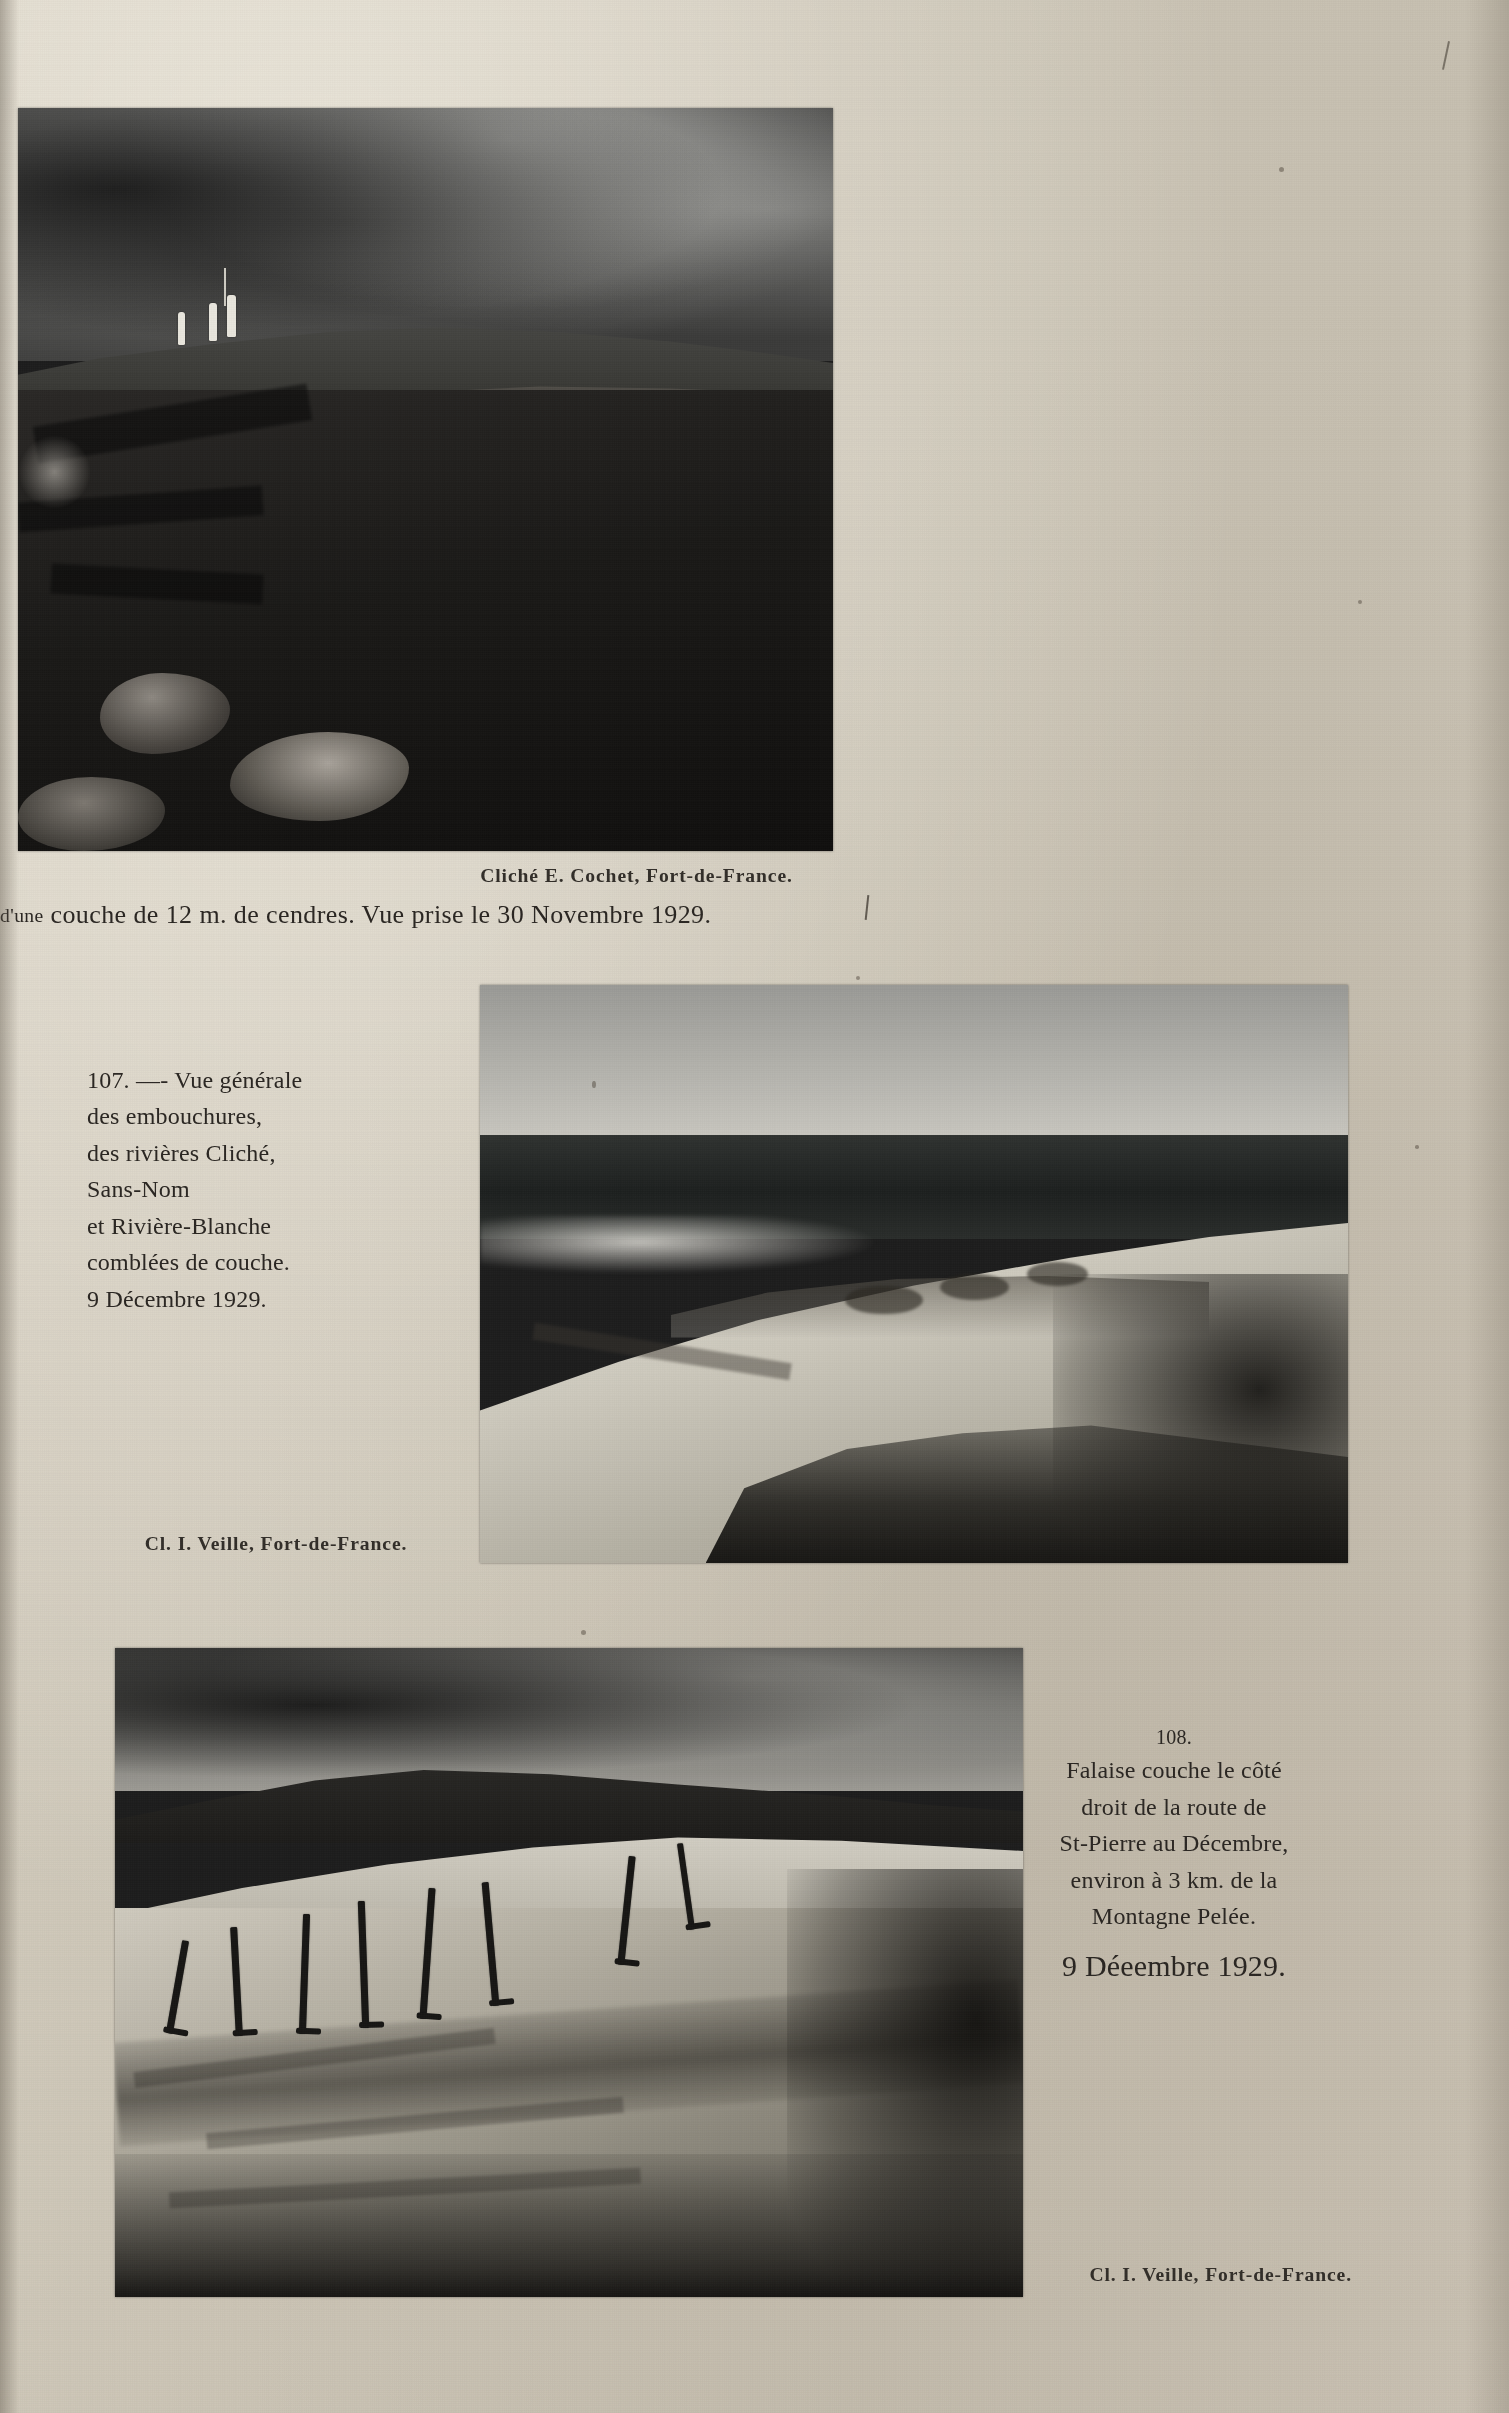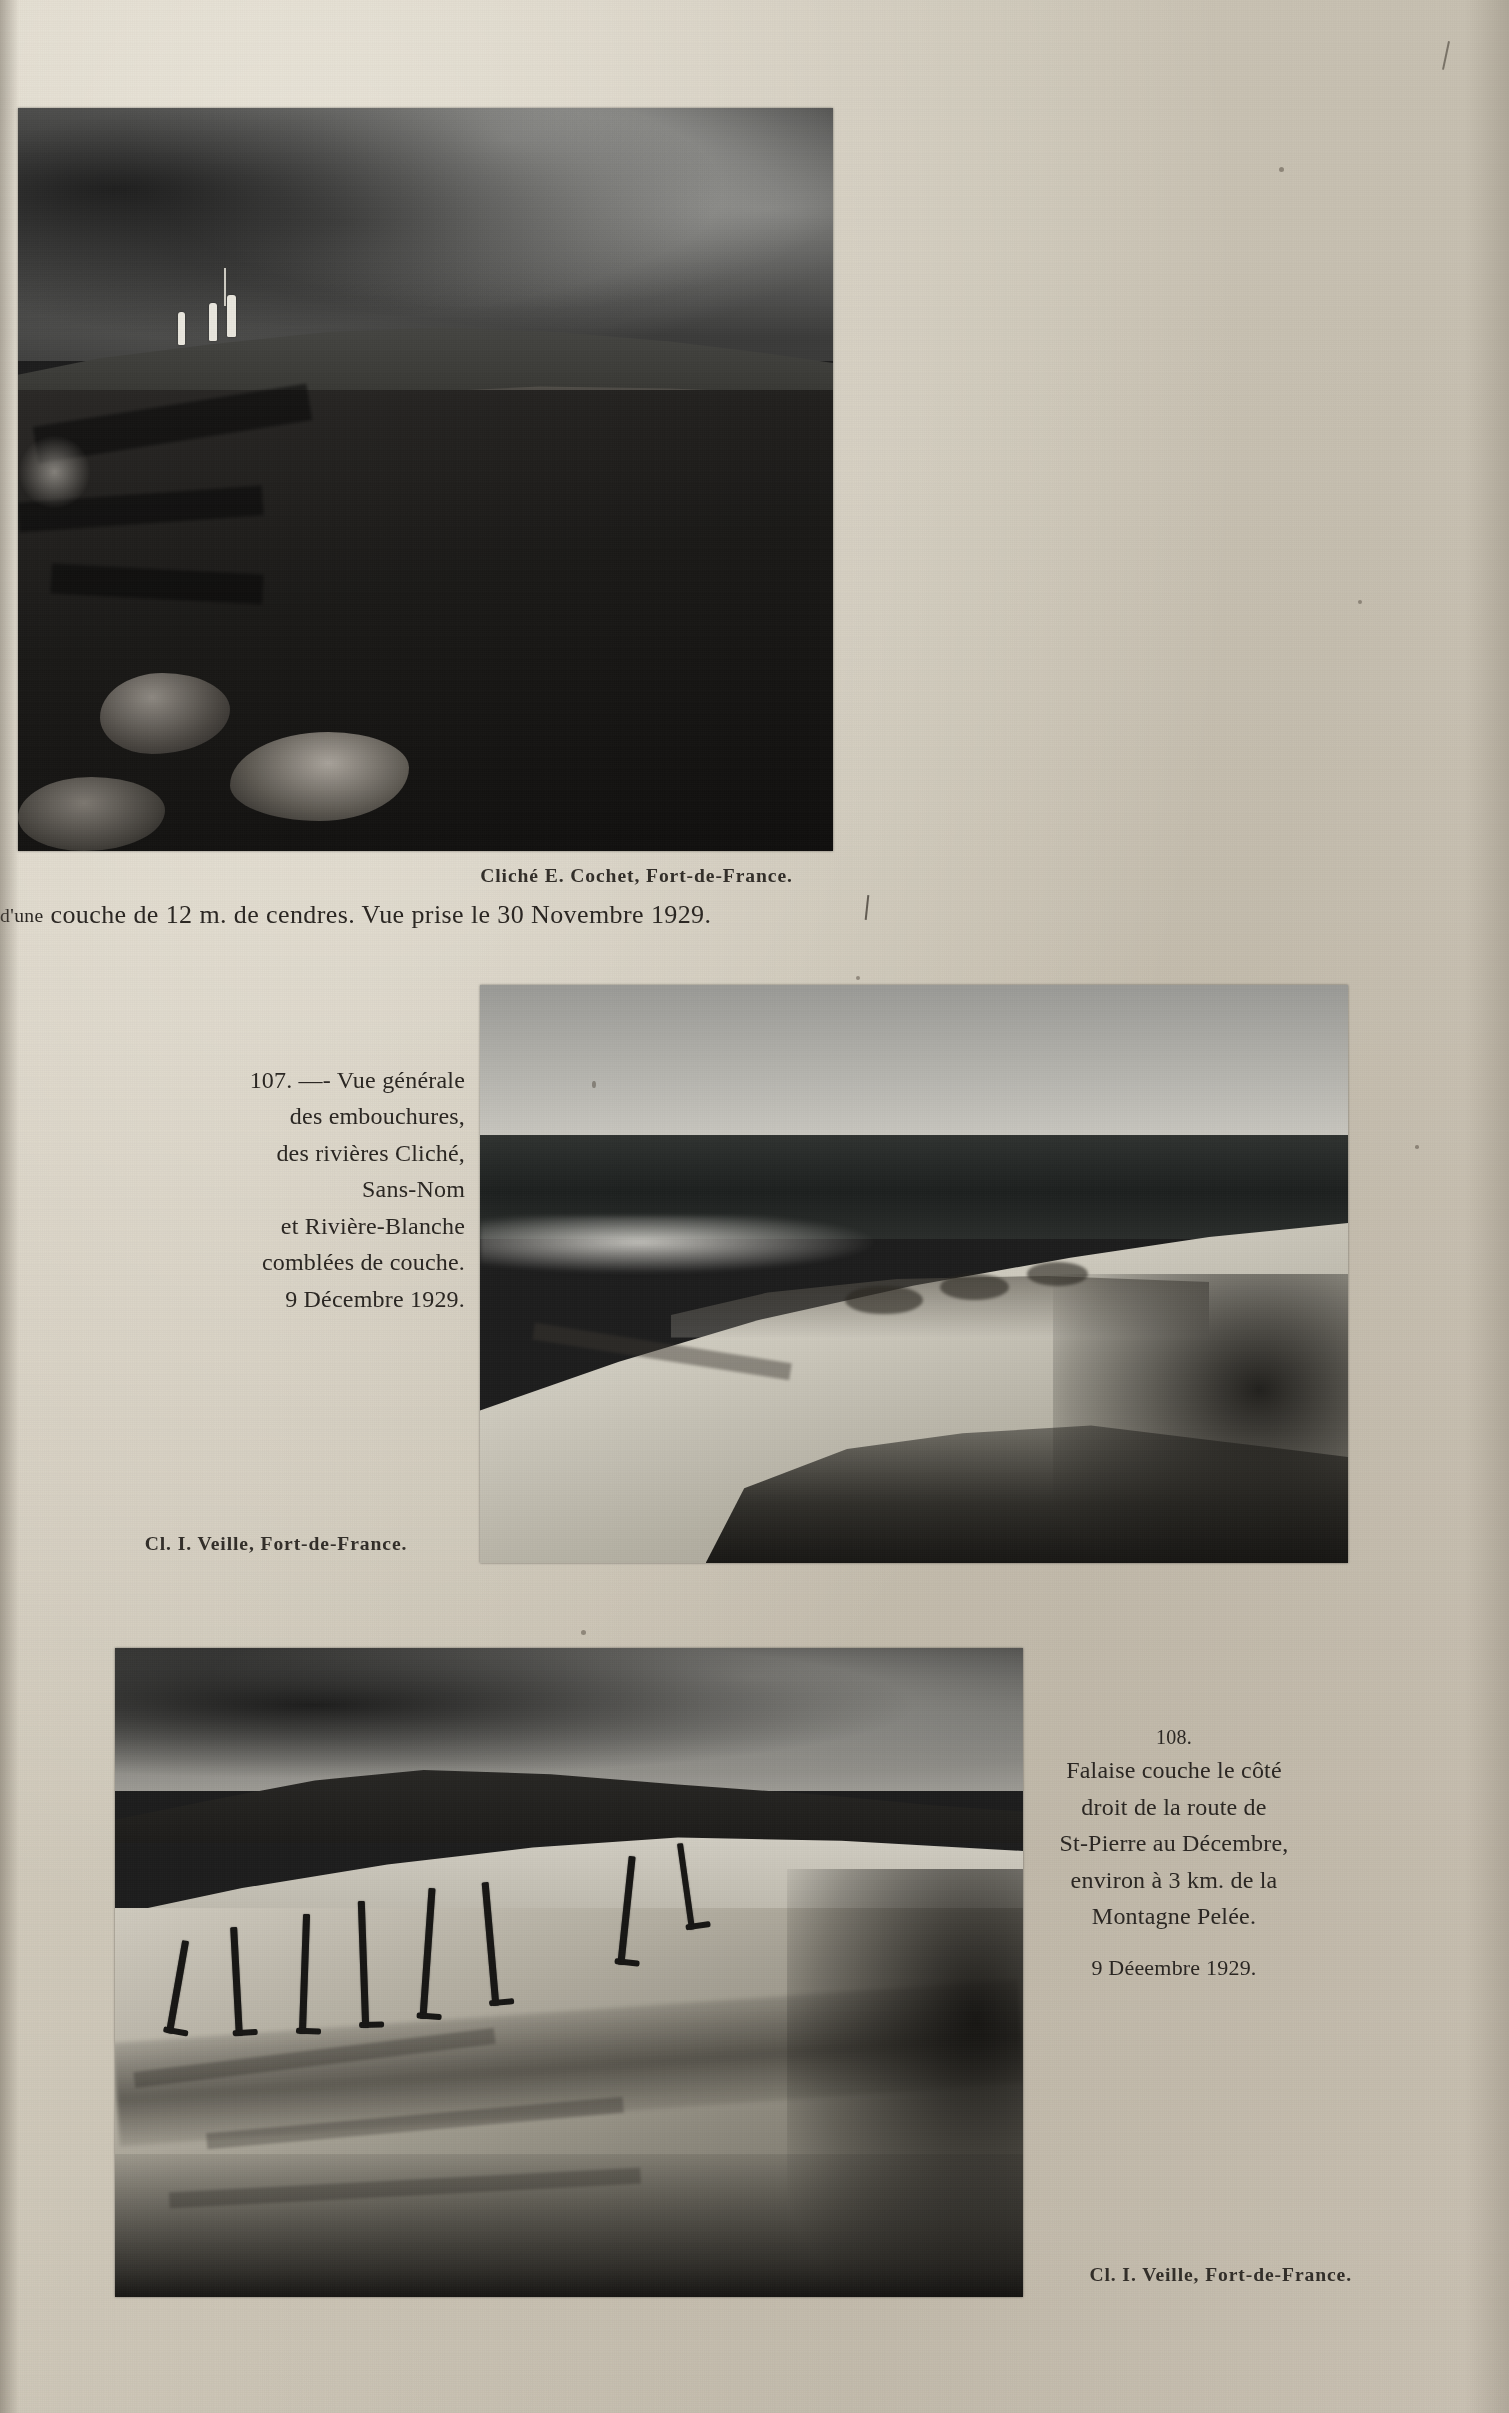--- a/index.html
+++ b/index.html
@@ -274,30 +274,30 @@
   }
   .center { text-align: center; }
   .right { text-align: right; }
 
   #credit-cochet { left: 324px; top: 865px; width: 625px; }
   #caption-ash-ridge { left: 0px; top: 900px; width: 1017px; font-size: 26px; }
   #caption-ash-ridge .lead { font-size: 19.6px; vertical-align: 1.5px; }
 
   #caption-107 {
     left: 87px; top: 1062px; width: 378px;
-    text-align: right;
+    text-align: left;
   }
   #credit-veille-1 { left: 87px; top: 1533px; width: 378px; text-align: center; }
 
   #caption-108 {
     left: 996px; top: 1722px; width: 356px;
     text-align: center;
   }
   #caption-108 .num { font-size: 20px; }
-  #caption-108 .date { display: block; margin-top: 16px; font-size: 22px; }
+  #caption-108 .date { display: block; margin-top: 8px; font-size: 30px; }
   #credit-veille-2 { left: 967px; top: 2264px; width: 385px; text-align: right; }
 
   .mark-tick {
     position: absolute;
     width: 2.2px; height: 25px;
     background: rgba(60,54,46,0.75);
     transform: rotate(6deg);
   }
   .mark-top-right {
     position: absolute; right: 62px; top: 41px;

